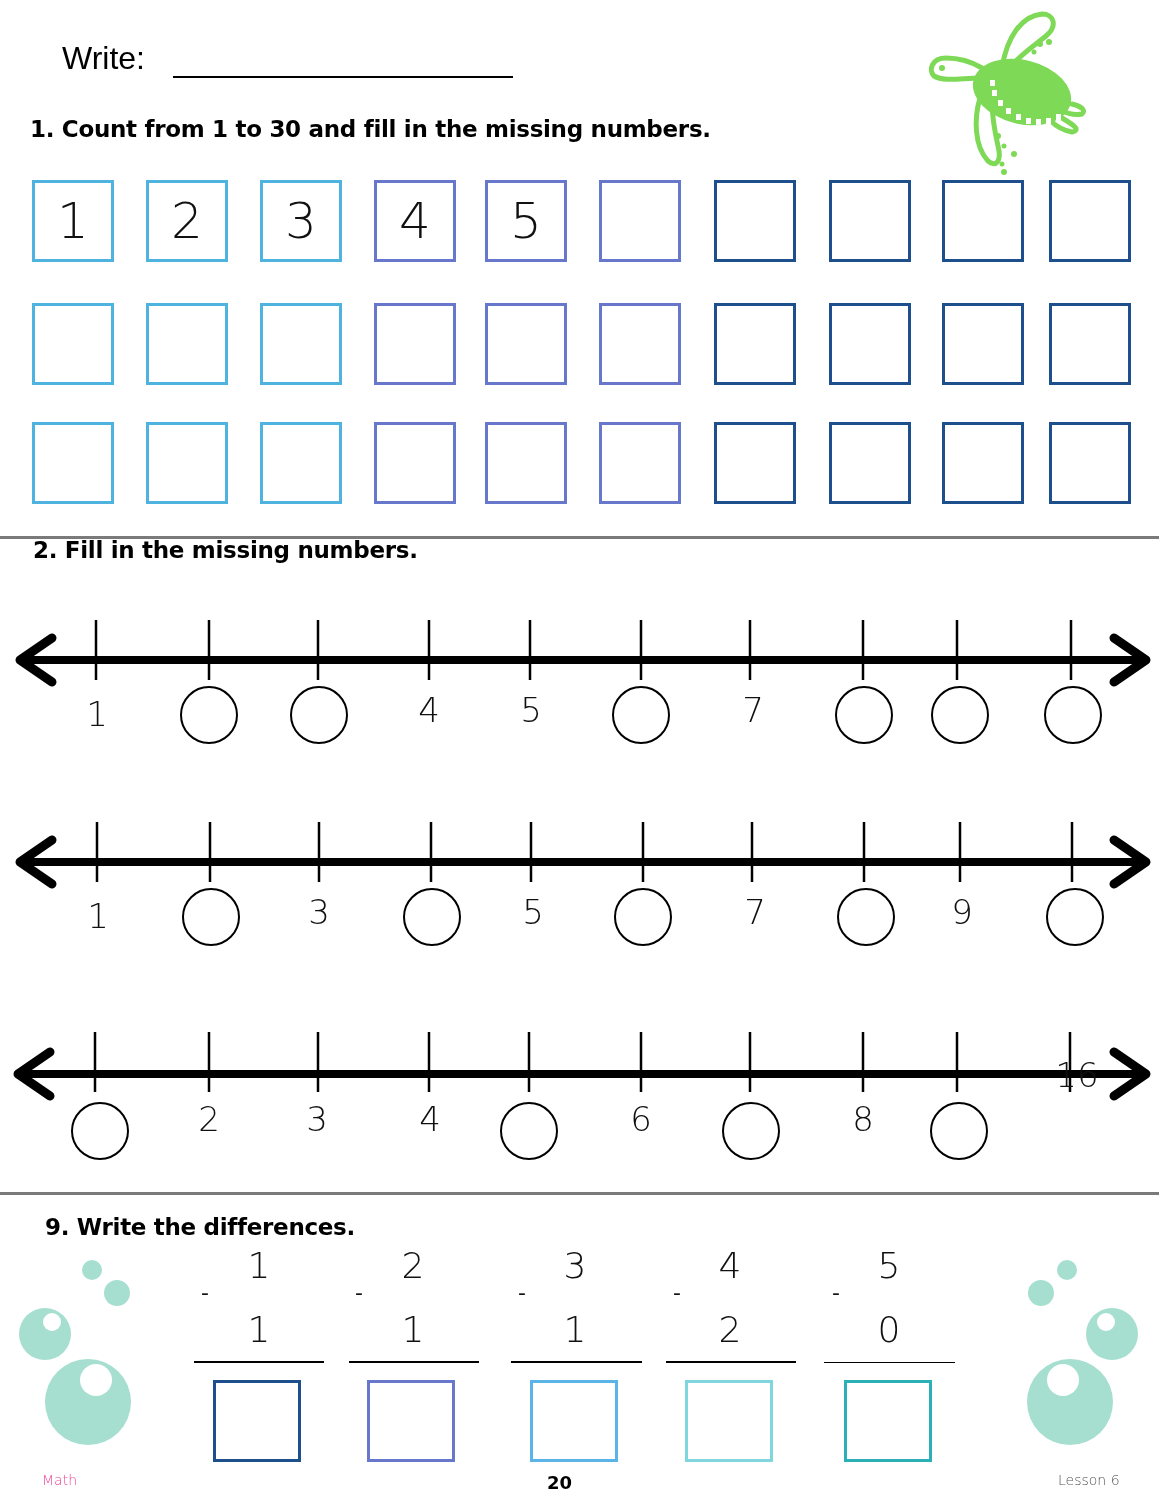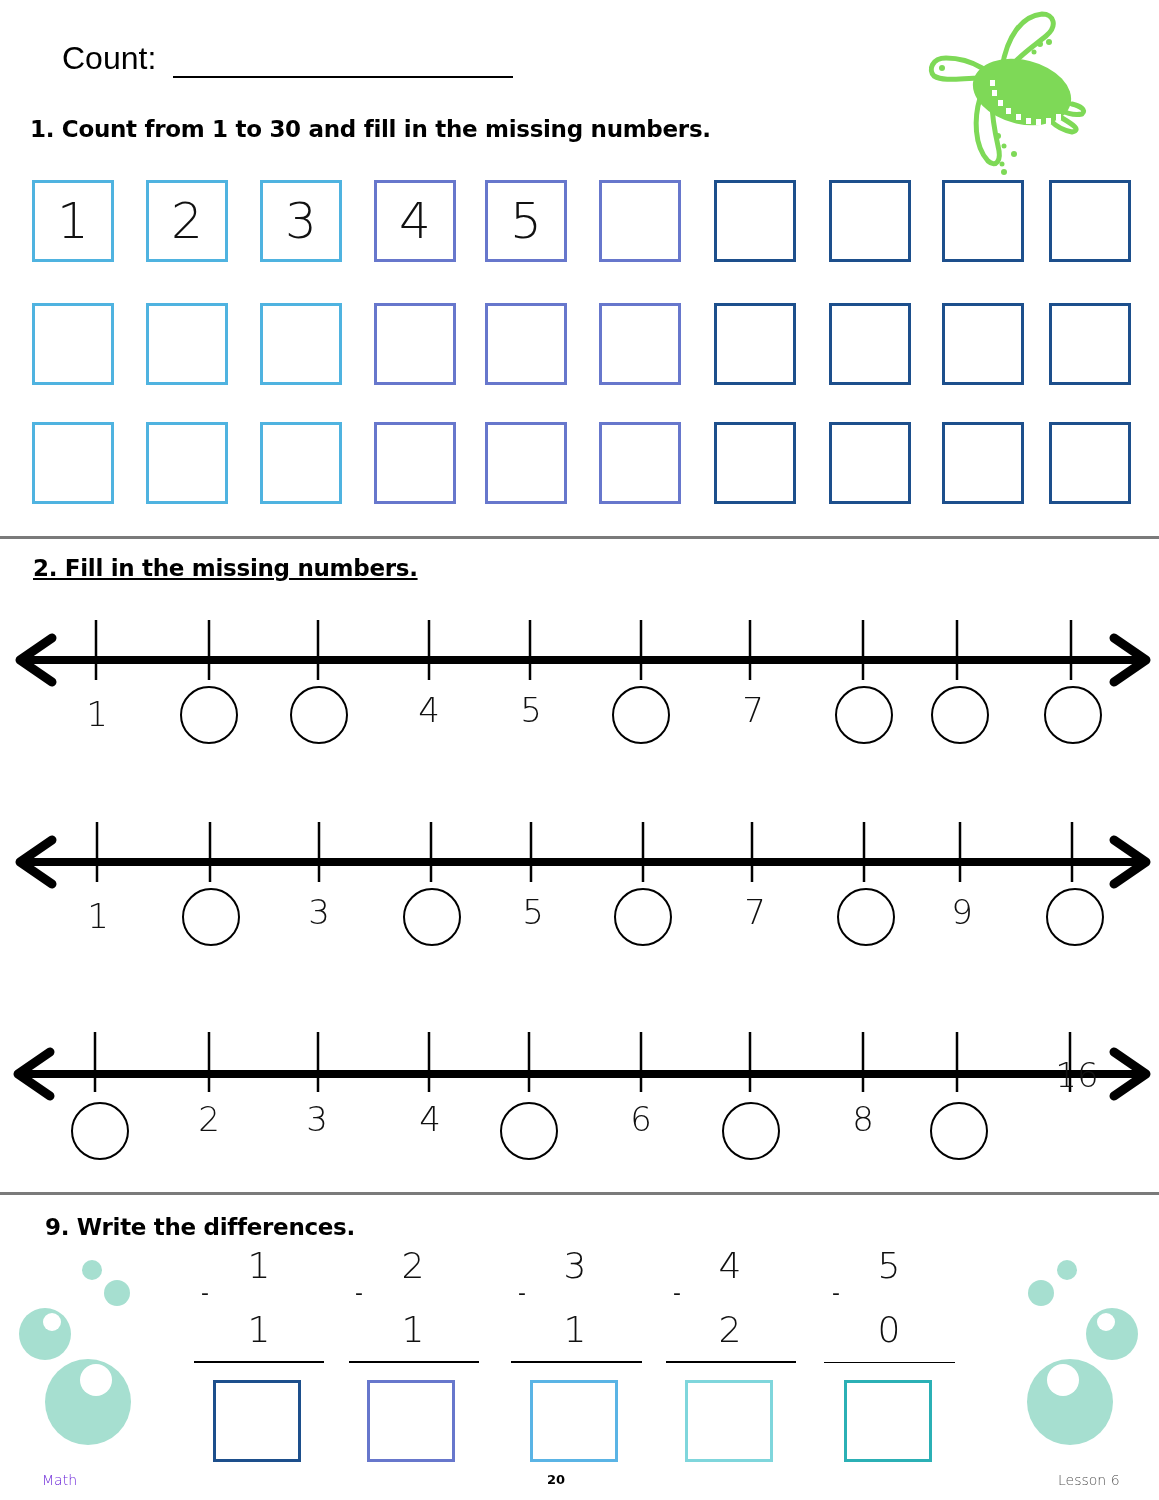--- a/index.html
+++ b/index.html
@@ -20,21 +20,21 @@
   .sub-num { position: absolute; font-family: "DejaVu Sans", sans-serif; font-weight: 200; font-size: 36px;
              transform: translateX(-50%); color: #111; }
   .sub-minus { position: absolute; font-family: "DejaVu Sans", sans-serif; font-size: 22px; color: #111; }
   .sub-line { position: absolute; height: 0; border-top: 2px solid #000; }
   .ans-box { position: absolute; width: 88px; height: 82px; box-sizing: border-box; border: 3px solid; }
   .footer { position: absolute; top: 1472px; font-size: 14px; font-family: "DejaVu Sans", sans-serif; }
 </style>
 </head>
 <body>
 
-<div class="abs name-label">Count:</div>
+<div class="abs name-label">Write:</div>
 <div class="abs name-line"></div>
 
 <div class="abs" style="left:922px; top:6px; width:170px; height:170px;">
   <svg width="170" height="170" viewBox="0 0 170 170">
     <g fill="none" stroke="#7ed957" stroke-width="5" stroke-linecap="round" stroke-linejoin="round">
       <path d="M80 62 C 85 30, 100 10, 120 8 C 132 8, 136 20, 124 30 C 112 40, 96 50, 86 64"></path>
       <path d="M58 92 C 52 112, 52 140, 66 155 C 74 162, 80 155, 76 140 C 72 122, 70 106, 70 96"></path>
       <path d="M150 98 C 158 100, 165 104, 160 108 C 150 110, 142 106, 138 104"></path>
       <path d="M140 112 C 150 118, 160 124, 150 126 C 140 124, 134 120, 130 116"></path>
       <path d="M60 62 C 50 56, 40 52, 24 52 C 10 52, 6 64, 12 70 C 22 76, 40 72, 58 72"></path>
@@ -98,21 +98,21 @@
   <div class="box" style="left:485px; top:422px; border-color:#6777cc;"></div>
   <div class="box" style="left:599px; top:422px; border-color:#6777cc;"></div>
   <div class="box" style="left:714px; top:422px; border-color:#1d4f8c;"></div>
   <div class="box" style="left:829px; top:422px; border-color:#1d4f8c;"></div>
   <div class="box" style="left:942px; top:422px; border-color:#1d4f8c;"></div>
   <div class="box" style="left:1049px; top:422px; border-color:#1d4f8c;"></div>
 </div>
 
 <div class="abs divider" style="top:536px;"></div>
 
-<div class="abs heading" style="left:33px; top:555px;text-decoration:underline;">2. Fill in the missing numbers.</div>
+<div class="abs heading" style="left:33px; top:537px;">2. Fill in the missing numbers.</div>
 
 <div>
   <svg class="abs" style="left:0; top:610px;" width="1159" height="90">
     <line x1="22" y1="50" x2="1144" y2="50" stroke="#000" stroke-width="8"></line>
     <polyline points="52,28 20,50 52,72" fill="none" stroke="#000" stroke-width="9" stroke-linecap="round" stroke-linejoin="round"></polyline>
     <polyline points="1114,28 1146,50 1114,72" fill="none" stroke="#000" stroke-width="9" stroke-linecap="round" stroke-linejoin="round"></polyline>
     <g stroke="#000" stroke-width="2.5">
       <line x1="96" y1="10" x2="96" y2="70"></line>
         <line x1="209" y1="10" x2="209" y2="70"></line>
       <line x1="318" y1="10" x2="318" y2="70"></line>
@@ -248,15 +248,15 @@
   <div class="ans-box" style="left:685px; top:1380px; border-color:#7fd6dc;"></div>
 </div>
 <div>
   <div class="sub-num" style="left:889px; top:1245px;">5</div>
   <div class="sub-minus" style="left:832px; top:1280px;">-</div>
   <div class="sub-num" style="left:889px; top:1309px;">0</div>
   <div class="sub-line" style="left:824px; top:1362px; width:131px; border-top-width:1px;"></div>
   <div class="ans-box" style="left:844px; top:1380px; border-color:#2bb0b5;"></div>
 </div>
 
-<div class="footer" style="left:42px; color:#6d28d9; font-weight:200;">Math</div>
-<div class="footer" style="left:547px; font-weight:bold; font-size:13px;">20</div>
+<div class="footer" style="left:42px; color:#ec4899; font-weight:200;">Math</div>
+<div class="footer" style="left:547px; font-weight:bold; font-size:18px;">20</div>
 <div class="footer" style="left:1058px; color:#555; font-weight:200;">Lesson 6</div>
 
 </body></html>

